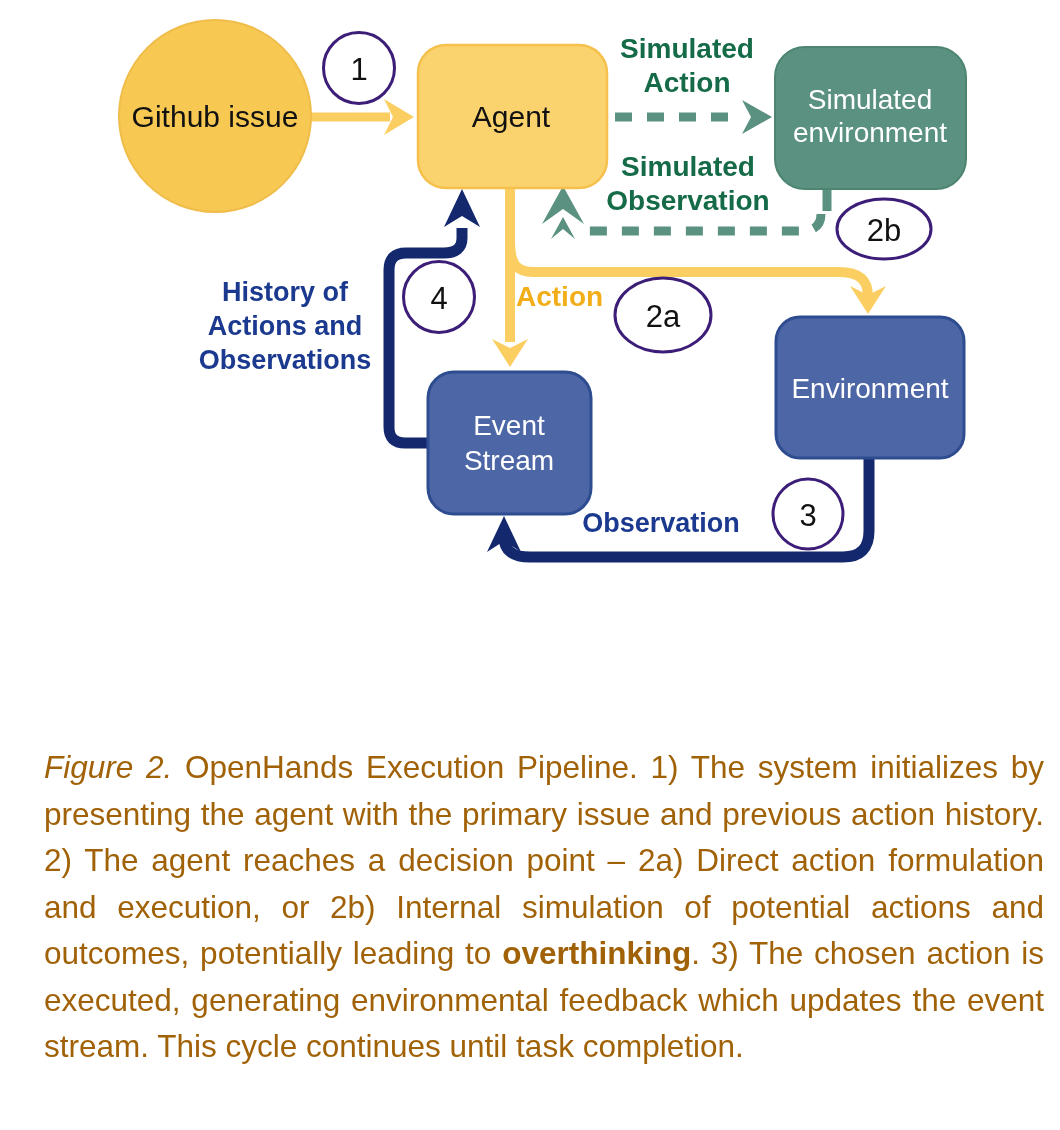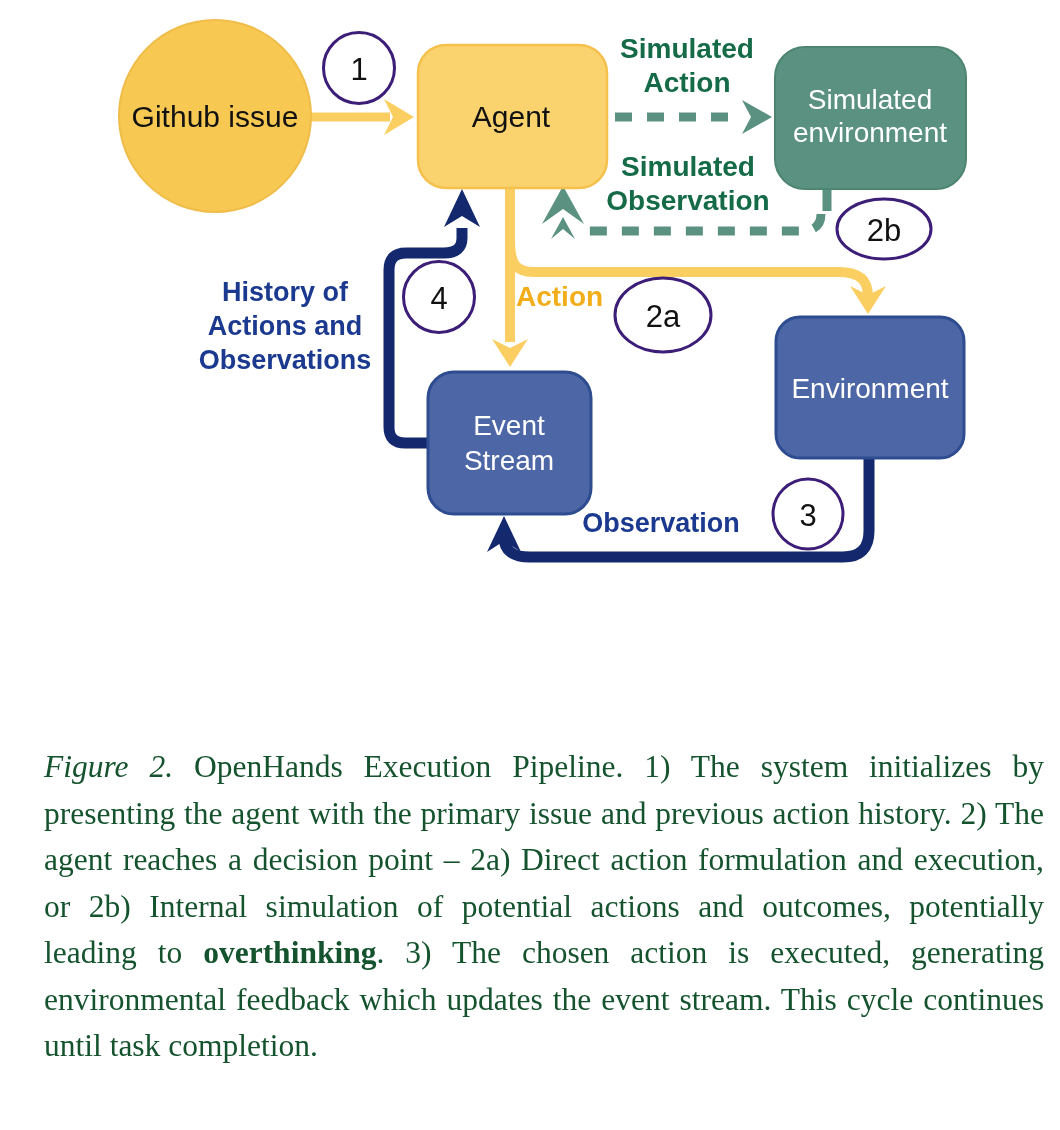--- a/index.html
+++ b/index.html
@@ -50,24 +50,24 @@
   .badge-label {
     font-family: "Liberation Sans", sans-serif;
     font-size: 31px;
     fill: #111111;
   }
   .caption {
     position: absolute;
     left: 44px;
     top: 744px;
     width: 1000px;
-    font-family: Liberation Serif, serif;
+    font-family: Liberation Sans, sans-serif;
     font-size: 31.5px;
     line-height: 46.5px;
-    color: #14532d;
+    color: #a16207;
     text-align: justify;
   }
   .caption .fig-label { font-style: italic; }
   .caption .bold-word { font-weight: bold; }
 </style>
 </head>
 <body>
 
 <div class="page">
 

